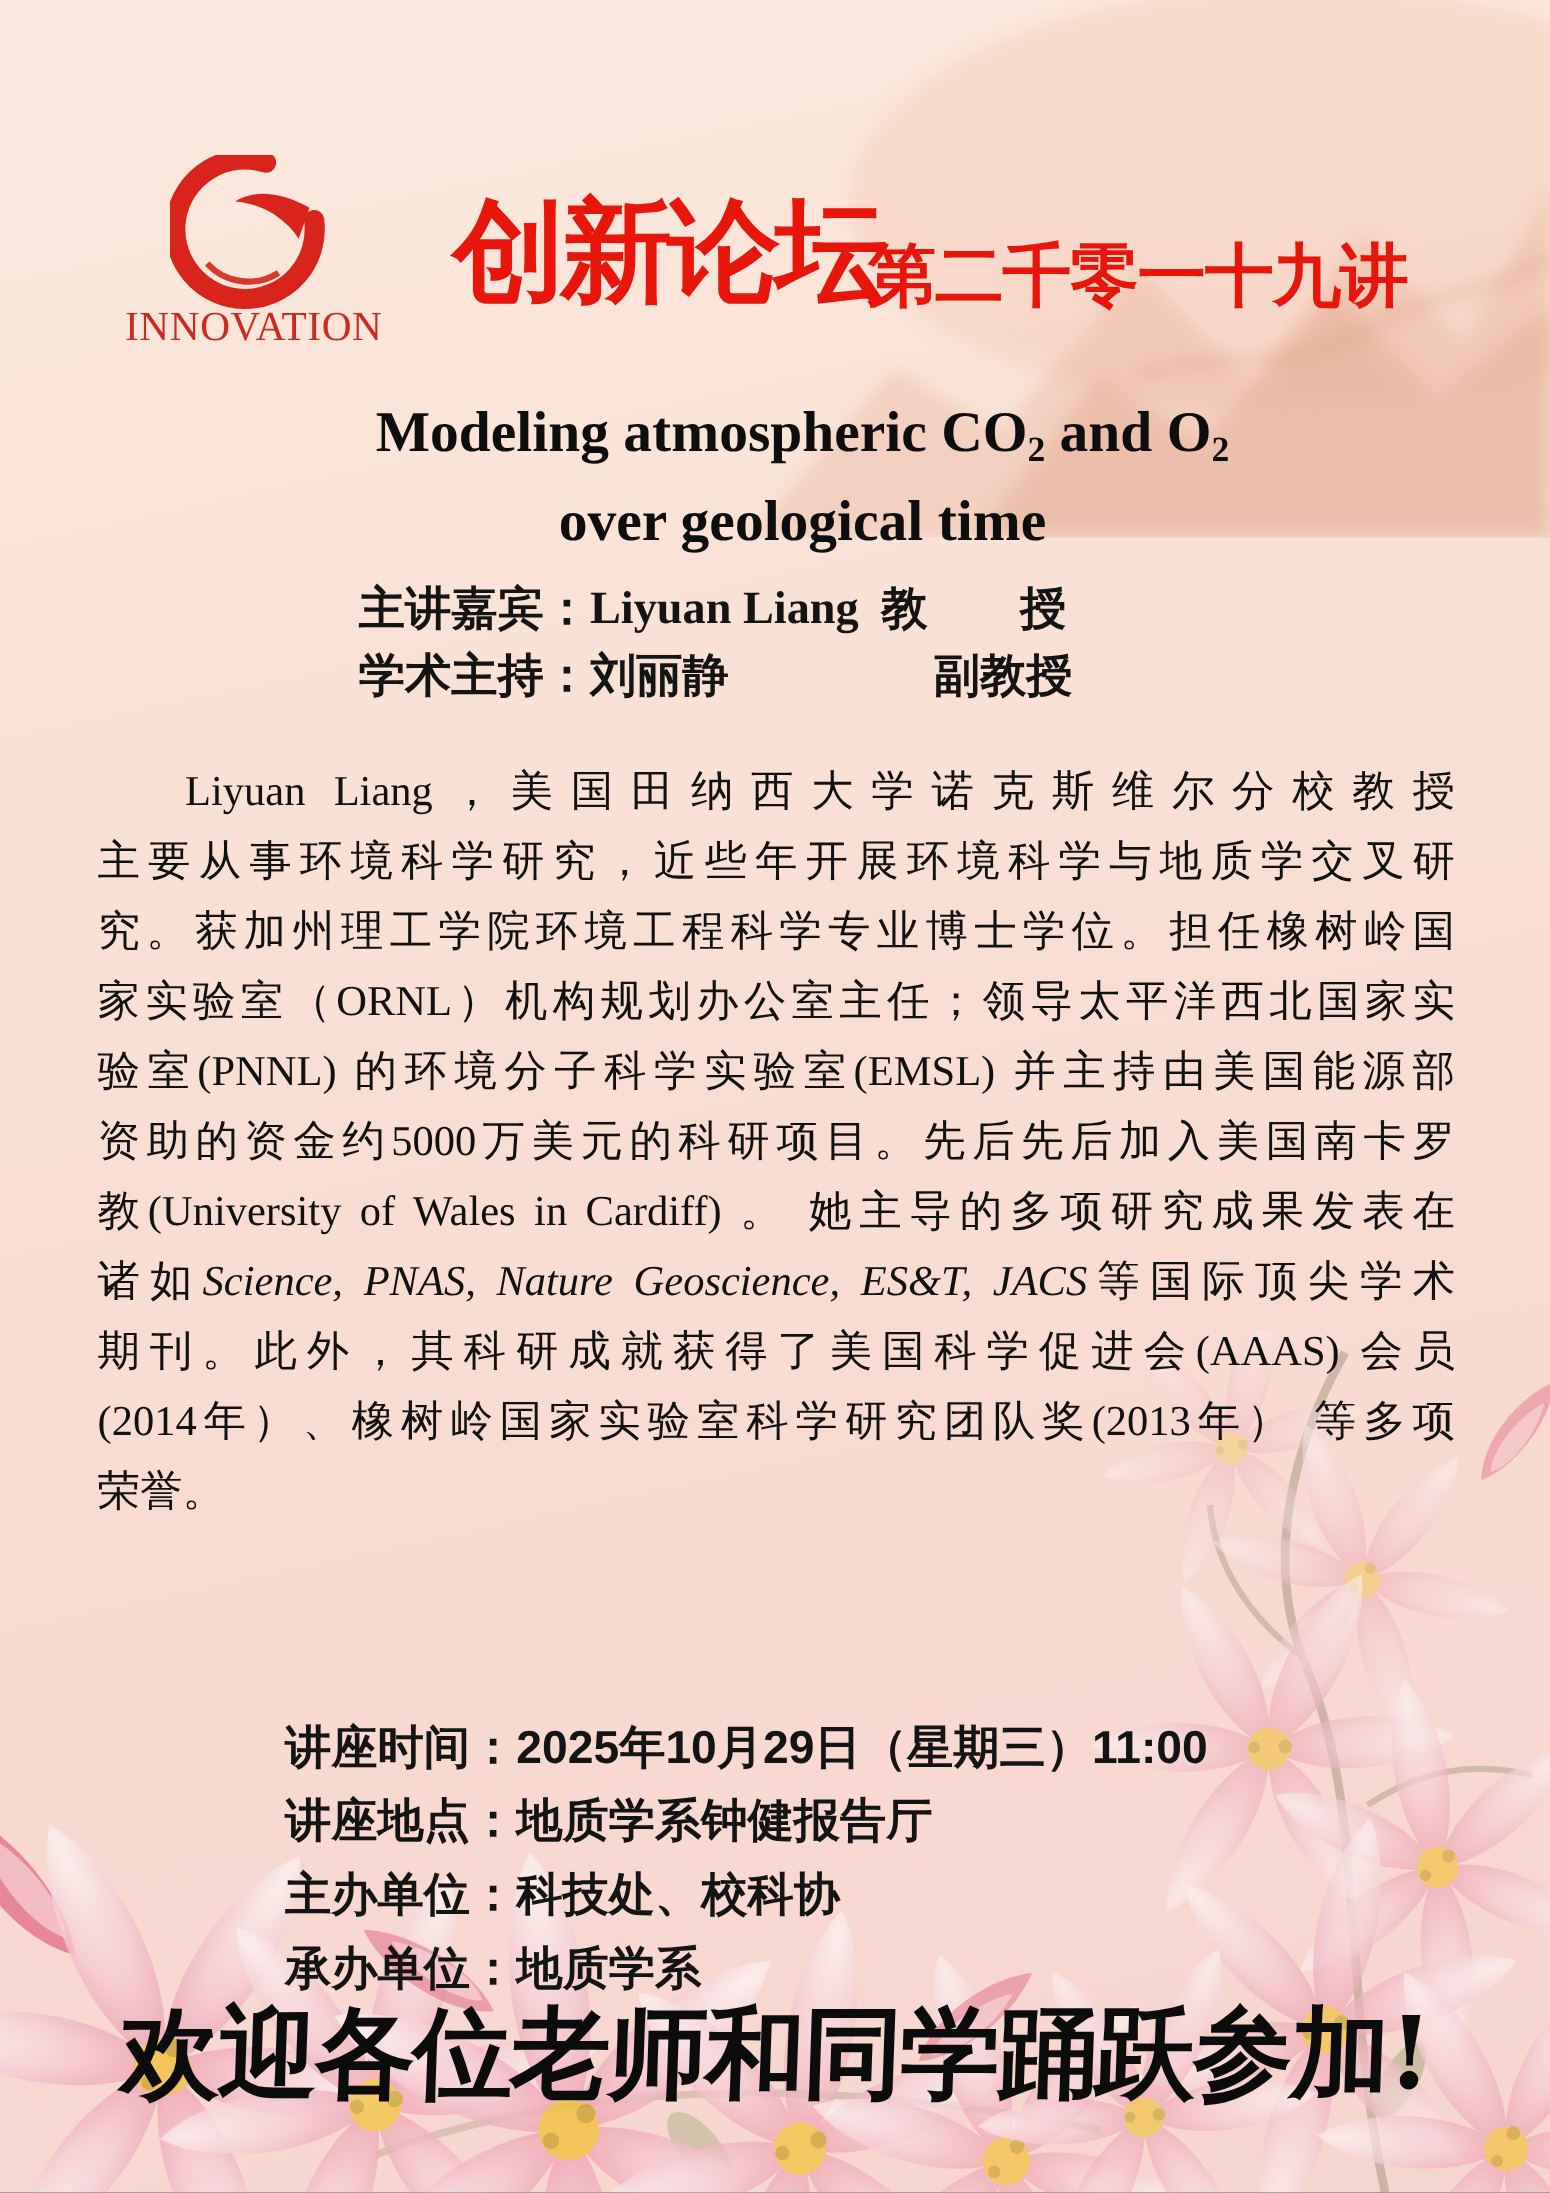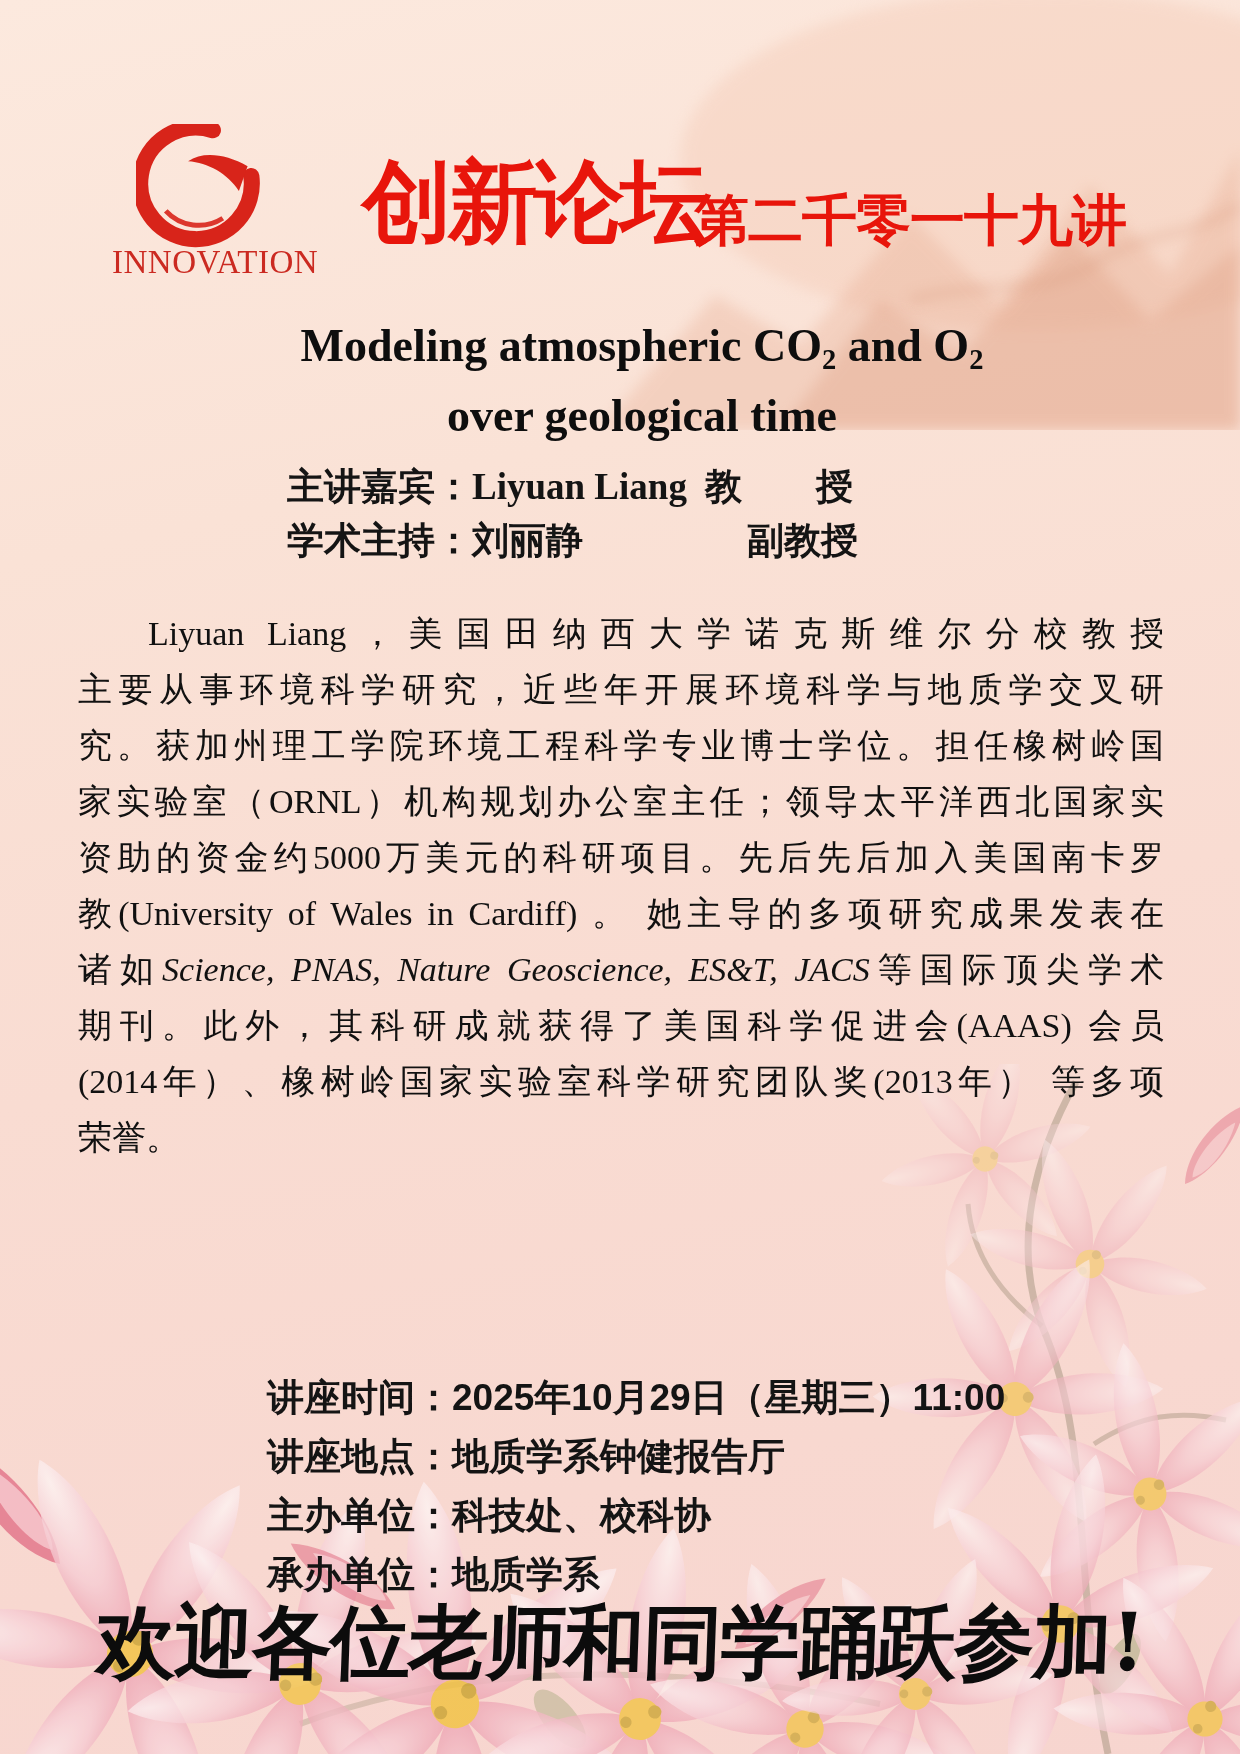--- a/index.html
+++ b/index.html
@@ -6,22 +6,22 @@
   .poster{
     position:relative;width:1240px;height:1754px;margin:0 auto;overflow:hidden;
     background:linear-gradient(168deg,#fce9de 0%,#fae2d6 28%,#f9dcd2 55%,#f8d8d0 80%,#f7d5cf 100%);
     font-family:"Liberation Serif",serif;color:#141414;
   }
   .art{position:absolute;pointer-events:none;}
   .mountains{top:0;right:0;}
   .flowers{left:0;bottom:0;}
   
   .logo-icon{position:absolute;left:136px;top:124px;width:124px;height:124px;}
-  .logo-text{position:absolute;left:92px;top:244px;width:214px;text-align:left;
-    font-family:"Liberation Serif",serif;font-size:33px;font-weight:400;color:#cb2a21;letter-spacing:.5px;margin-left:20px;}
+  .logo-text{position:absolute;left:92px;top:244px;width:214px;text-align:right;
+    font-family:"Liberation Serif",serif;font-size:33px;font-weight:400;color:#cb2a21;letter-spacing:.5px;}
   .forum-title{position:absolute;left:350px;top:152px;font-family:"Liberation Sans",sans-serif;
     font-weight:900;font-size:90px;line-height:100px;color:#e8150b;letter-spacing:-4px;margin-left:12px;}
   .session-number{position:absolute;left:694px;top:189px;font-family:"Liberation Sans",sans-serif;
     font-weight:700;font-size:55px;line-height:62px;color:#e8150b;letter-spacing:-1px;}
   
   .lecture-title{position:absolute;left:0;right:0;top:318px;text-align:center;
     font-family:"Liberation Serif",serif;font-weight:700;font-size:46px;line-height:56px;color:#0e0e0e;margin-left:44px;}
   .lecture-title .sub{font-size:.62em;vertical-align:-.28em;}
   
   .speakers{position:absolute;left:287px;top:460px;font-size:37px;text-align:center;}
@@ -34,21 +34,21 @@
   .sp-role.assoc{padding-left:42px;}
   
   .bio{position:absolute;left:78px;top:606px;width:1086px;font-size:34px;color:#111;}
   .bio-line{height:56px;line-height:56px;text-align:justify;text-align-last:justify;
     text-justify:inter-character;white-space:nowrap;overflow:visible;}
   .bio-line.first{padding-left:70px;}
   .bio-line.last{text-align:center;text-align-last:left;}
   .journal{font-style:italic;}
   
   .details{position:absolute;left:228px;top:1368px;font-size:37px;}
-  .detail-row{height:59px;line-height:59px;font-family:"Liberation Sans",sans-serif;font-weight:700;margin-left:39px;}
+  .detail-row{height:59px;line-height:59px;font-family:"Liberation Sans",sans-serif;font-weight:700;}
   .detail-value{font-family:"Liberation Sans",sans-serif;font-weight:700;}
   
   .welcome{position:absolute;left:0;right:0;top:1594px;text-align:center;
     font-family:"DejaVu Serif",serif;font-weight:700;font-size:80px;line-height:96px;
     color:#0c0c0c;letter-spacing:-2px;transform:skewX(-2deg);}
 </style>
 </head>
 <body>
 
 <div class="poster">
@@ -150,20 +150,21 @@
       </span>
       <span class="sp-role assoc">副教授</span>
     </div>
   </div>
 
   <div class="bio">
     <div class="bio-line first">Liyuan Liang，美国田纳西大学诺克斯维尔分校教授</div>
     <div class="bio-line">主要从事环境科学研究，近些年开展环境科学与地质学交叉研</div>
     <div class="bio-line">究。获加州理工学院环境工程科学专业博士学位。担任橡树岭国</div>
     <div class="bio-line">家实验室（ORNL）机构规划办公室主任；领导太平洋西北国家实</div>
+    <div class="bio-line">验室(PNNL) 的环境分子科学实验室(EMSL) 并主持由美国能源部</div>
     <div class="bio-line">资助的资金约5000万美元的科研项目。先后先后加入美国南卡罗</div>
     <div class="bio-line">教(University of Wales in Cardiff) 。 她主导的多项研究成果发表在</div>
     <div class="bio-line"><span>诸如</span><span class="journal">Science, PNAS, Nature Geoscience, ES&amp;T, JACS</span><span>等国际顶尖学术</span></div>
     <div class="bio-line">期刊。此外，其科研成就获得了美国科学促进会(AAAS) 会员</div>
     <div class="bio-line">(2014年）、橡树岭国家实验室科学研究团队奖(2013年） 等多项</div>
     <div class="bio-line last">荣誉。</div>
   </div>
 
   <div class="details">
     <div class="detail-row"><span class="detail-label">讲座时间：</span><span class="detail-value">2025年10月29日（星期三）11:00</span></div>

